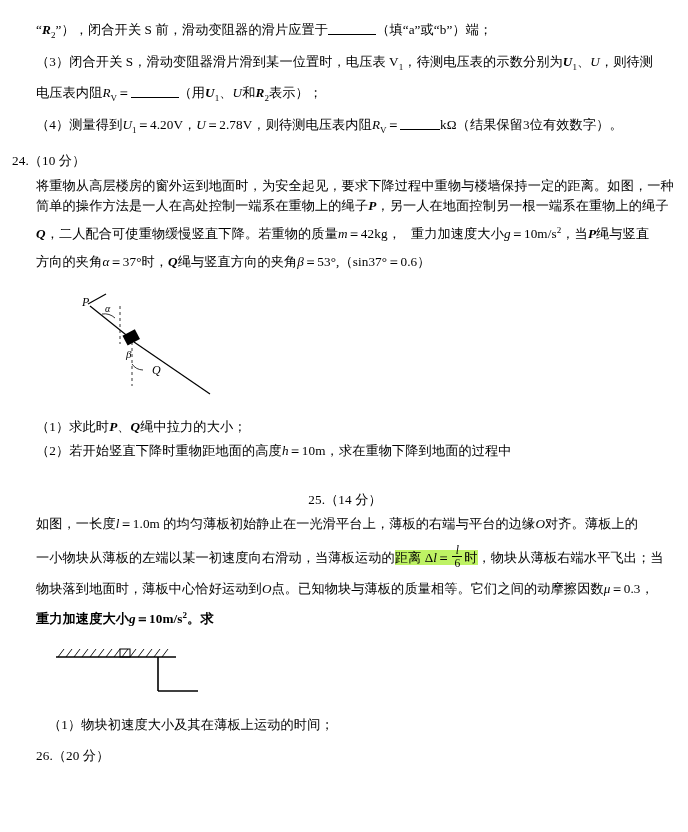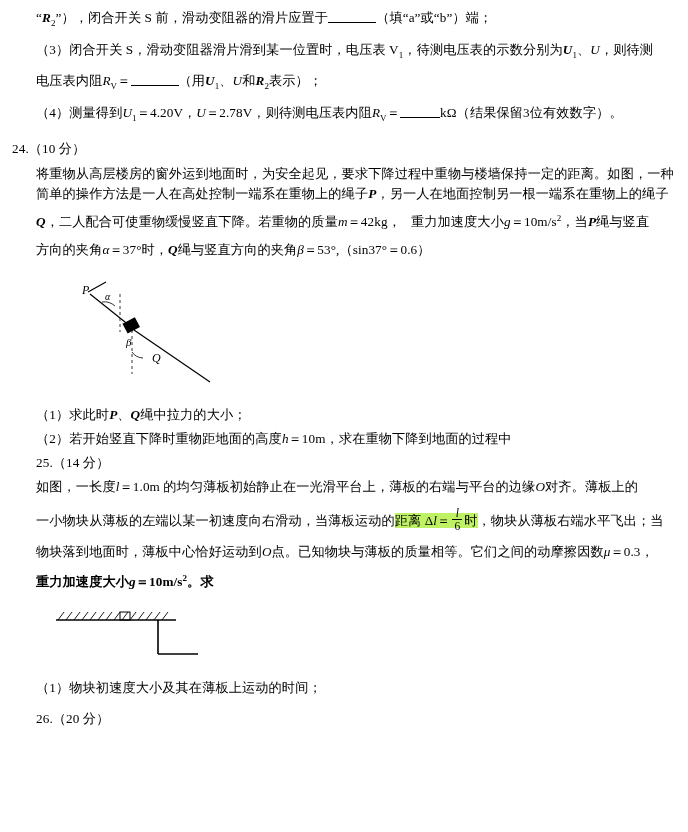--- a/index.html
+++ b/index.html
@@ -72,21 +72,21 @@
     margin: 6px 0 0 0;
   }
   .sp { display: inline-block; width: 10px; }
   svg { display: block; }
 </style>
 </head>
 <body>
 
 <div class="page">
 
-  <div class="line blk" style="margin-top:8px;">
+  <div class="line blk" style="margin-top:20px;">
     <span>“</span><span class="bolditalic">R</span><span class="sub">2</span><span>”），闭合开关 S 前，滑动变阻器的滑片应置于</span><span class="ul"></span><span>（填“a”或“b”）端；</span>
   </div>
 
   <div class="line blk">
     <span>（3）闭合开关 S，滑动变阻器滑片滑到某一位置时，电压表 V</span><span class="sub">1</span><span>，待测电压表的示数分别为</span><span class="bolditalic">U</span><span class="sub">1</span><span>、</span><span class="it">U</span><span>，则待测</span>
   </div>
 
   <div class="line blk">
     <span>电压表内阻</span><span class="it">R</span><span class="sub">V</span><span>＝</span><span class="ul"></span><span>（用</span><span class="bolditalic">U</span><span class="sub">1</span><span>、</span><span class="it">U</span><span>和</span><span class="bolditalic">R</span><span class="sub">2</span><span>表示）；</span>
   </div>
@@ -136,21 +136,21 @@
     </svg>
   </div>
 
   <div class="line" style="margin-top:10px;">
     <span>（1）求此时</span><span class="bolditalic">P</span><span>、</span><span class="bolditalic">Q</span><span>绳中拉力的大小；</span>
   </div>
   <div class="line" style="margin-top:4px;">
     <span>（2）若开始竖直下降时重物距地面的高度</span><span class="it">h</span><span>＝10m，求在重物下降到地面的过程中</span>
   </div>
 
-  <div class="line" style="margin-top:3px;">
+  <div class="line" style="margin-top:28px;text-align:center;">
     <span>25.（14 分）</span>
   </div>
   <div class="line" style="margin-top:4px;">
     <span>如图，一长度</span><span class="it">l</span><span>＝1.0m 的均匀薄板初始静止在一光滑平台上，薄板的右端与平台的边缘</span><span class="it">O</span><span>对齐。薄板上的</span>
   </div>
   <div class="line" style="margin-top:9px;">
     <span>一小物块从薄板的左端以某一初速度向右滑动，当薄板运动的</span><span class="hl"><span>距离 Δ</span><span class="it">l</span><span>＝</span><span class="frac"><span class="num it">l</span><span class="den">6</span></span><span>时</span></span><span>，物块从薄板右端水平飞出；当</span>
   </div>
   <div class="line" style="margin-top:9px;">
     <span>物块落到地面时，薄板中心恰好运动到</span><span class="it">O</span><span>点。已知物块与薄板的质量相等。它们之间的动摩擦因数</span><span class="it">μ</span><span>＝0.3，</span>
@@ -182,21 +182,21 @@
       </g>
 
       <line x1="110" y1="16" x2="110" y2="50" stroke="#000" stroke-width="1.6"></line>
 
       <line x1="110" y1="50" x2="150" y2="50" stroke="#000" stroke-width="1.6"></line>
 
       <rect x="72" y="8" width="10" height="8" fill="none" stroke="#000" stroke-width="1"></rect>
     </svg>
   </div>
 
-  <div class="line" style="margin-top:12px;">
+  <div class="line" style="margin-top:12px;margin-left:12px;">
     <span>（1）物块初速度大小及其在薄板上运动的时间；</span>
   </div>
 
   <div class="line" style="margin-top:10px;">
     <span>26.（20 分）</span>
   </div>
 
 </div>
 
 </body></html>

